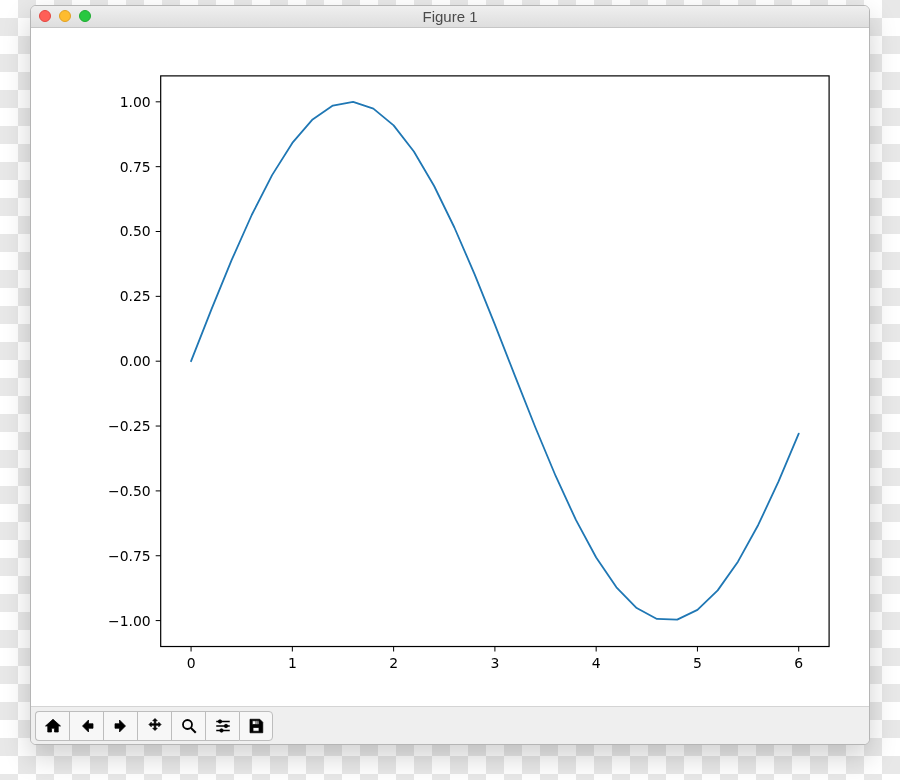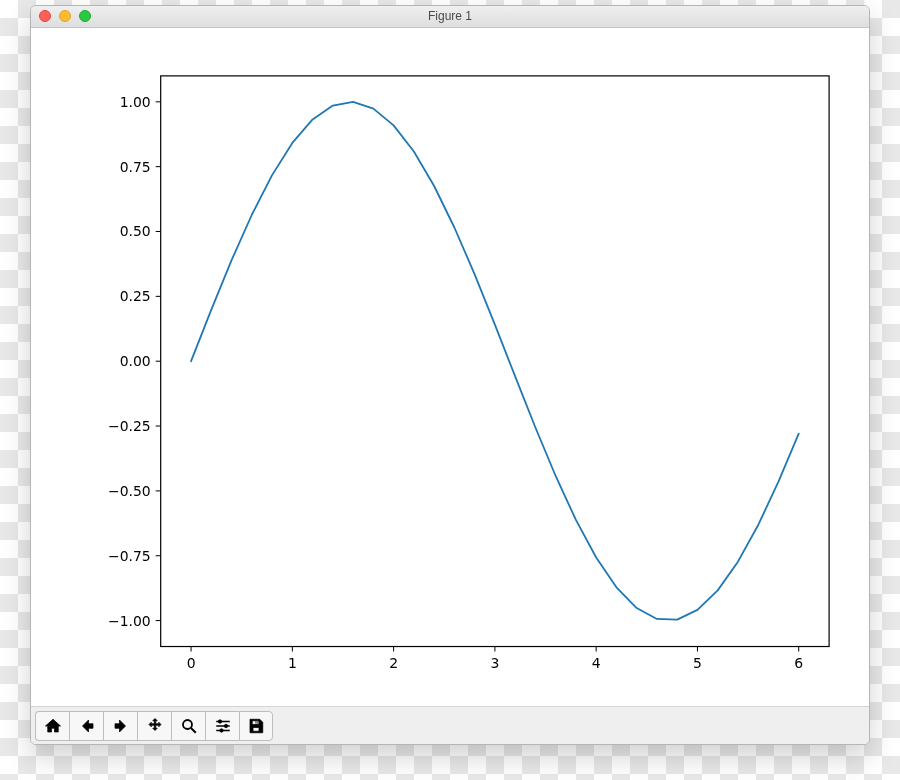--- a/index.html
+++ b/index.html
@@ -27,21 +27,21 @@
       overflow: hidden;
     }
     .titlebar {
       height: 22px;
       background: linear-gradient(#efefef, #dedede);
       border-bottom: 1px solid #c6c6c6;
       display: flex;
       align-items: center;
       justify-content: center;
       position: relative;
-      font-size: 12px;
+      font-size: 15px;
       color: #4a4a4a;
       user-select: none;
     }
     .traffic {
       position: absolute;
       left: 8px; top: 0; bottom: 0;
       display: flex;
       align-items: center;
       gap: 8px;
     }

